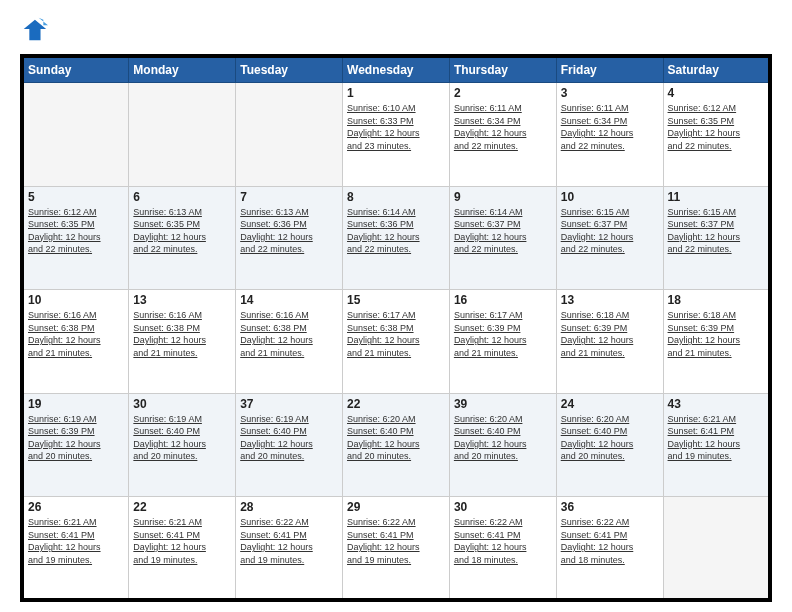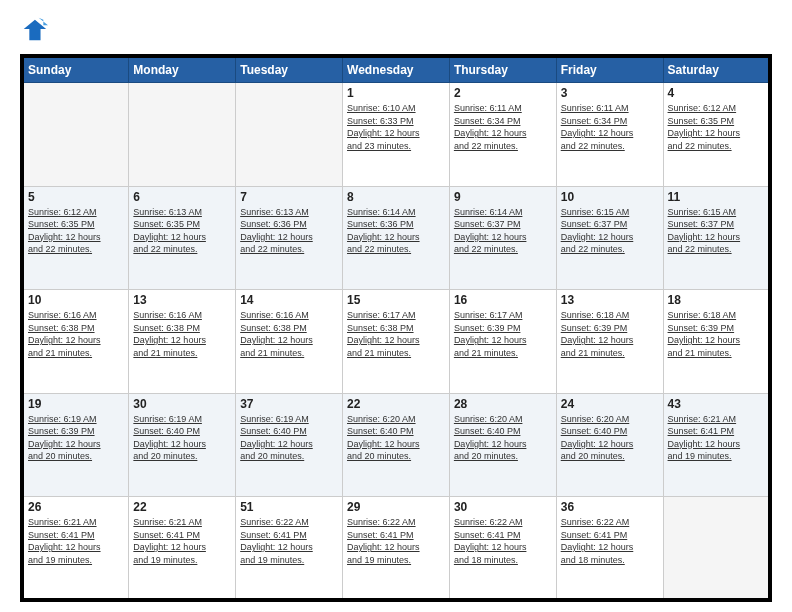--- a/index.html
+++ b/index.html
@@ -289,21 +289,21 @@
 and 20 minutes.</div>
           </td>
           <td>
             <div class="day-num">22</div>
             <div class="day-info" style="white-space: pre-line;">Sunrise: 6:20 AM
 Sunset: 6:40 PM
 Daylight: 12 hours
 and 20 minutes.</div>
           </td>
           <td>
-            <div class="day-num">28</div>
+            <div class="day-num">39</div>
             <div class="day-info" style="white-space: pre-line;">Sunrise: 6:20 AM
 Sunset: 6:40 PM
 Daylight: 12 hours
 and 20 minutes.</div>
           </td>
           <td>
             <div class="day-num">24</div>
             <div class="day-info" style="white-space: pre-line;">Sunrise: 6:20 AM
 Sunset: 6:40 PM
 Daylight: 12 hours
@@ -326,21 +326,21 @@
 and 19 minutes.</div>
           </td>
           <td>
             <div class="day-num">22</div>
             <div class="day-info" style="white-space: pre-line;">Sunrise: 6:21 AM
 Sunset: 6:41 PM
 Daylight: 12 hours
 and 19 minutes.</div>
           </td>
           <td>
-            <div class="day-num">51</div>
+            <div class="day-num">28</div>
             <div class="day-info" style="white-space: pre-line;">Sunrise: 6:22 AM
 Sunset: 6:41 PM
 Daylight: 12 hours
 and 19 minutes.</div>
           </td>
           <td>
             <div class="day-num">29</div>
             <div class="day-info" style="white-space: pre-line;">Sunrise: 6:22 AM
 Sunset: 6:41 PM
 Daylight: 12 hours

